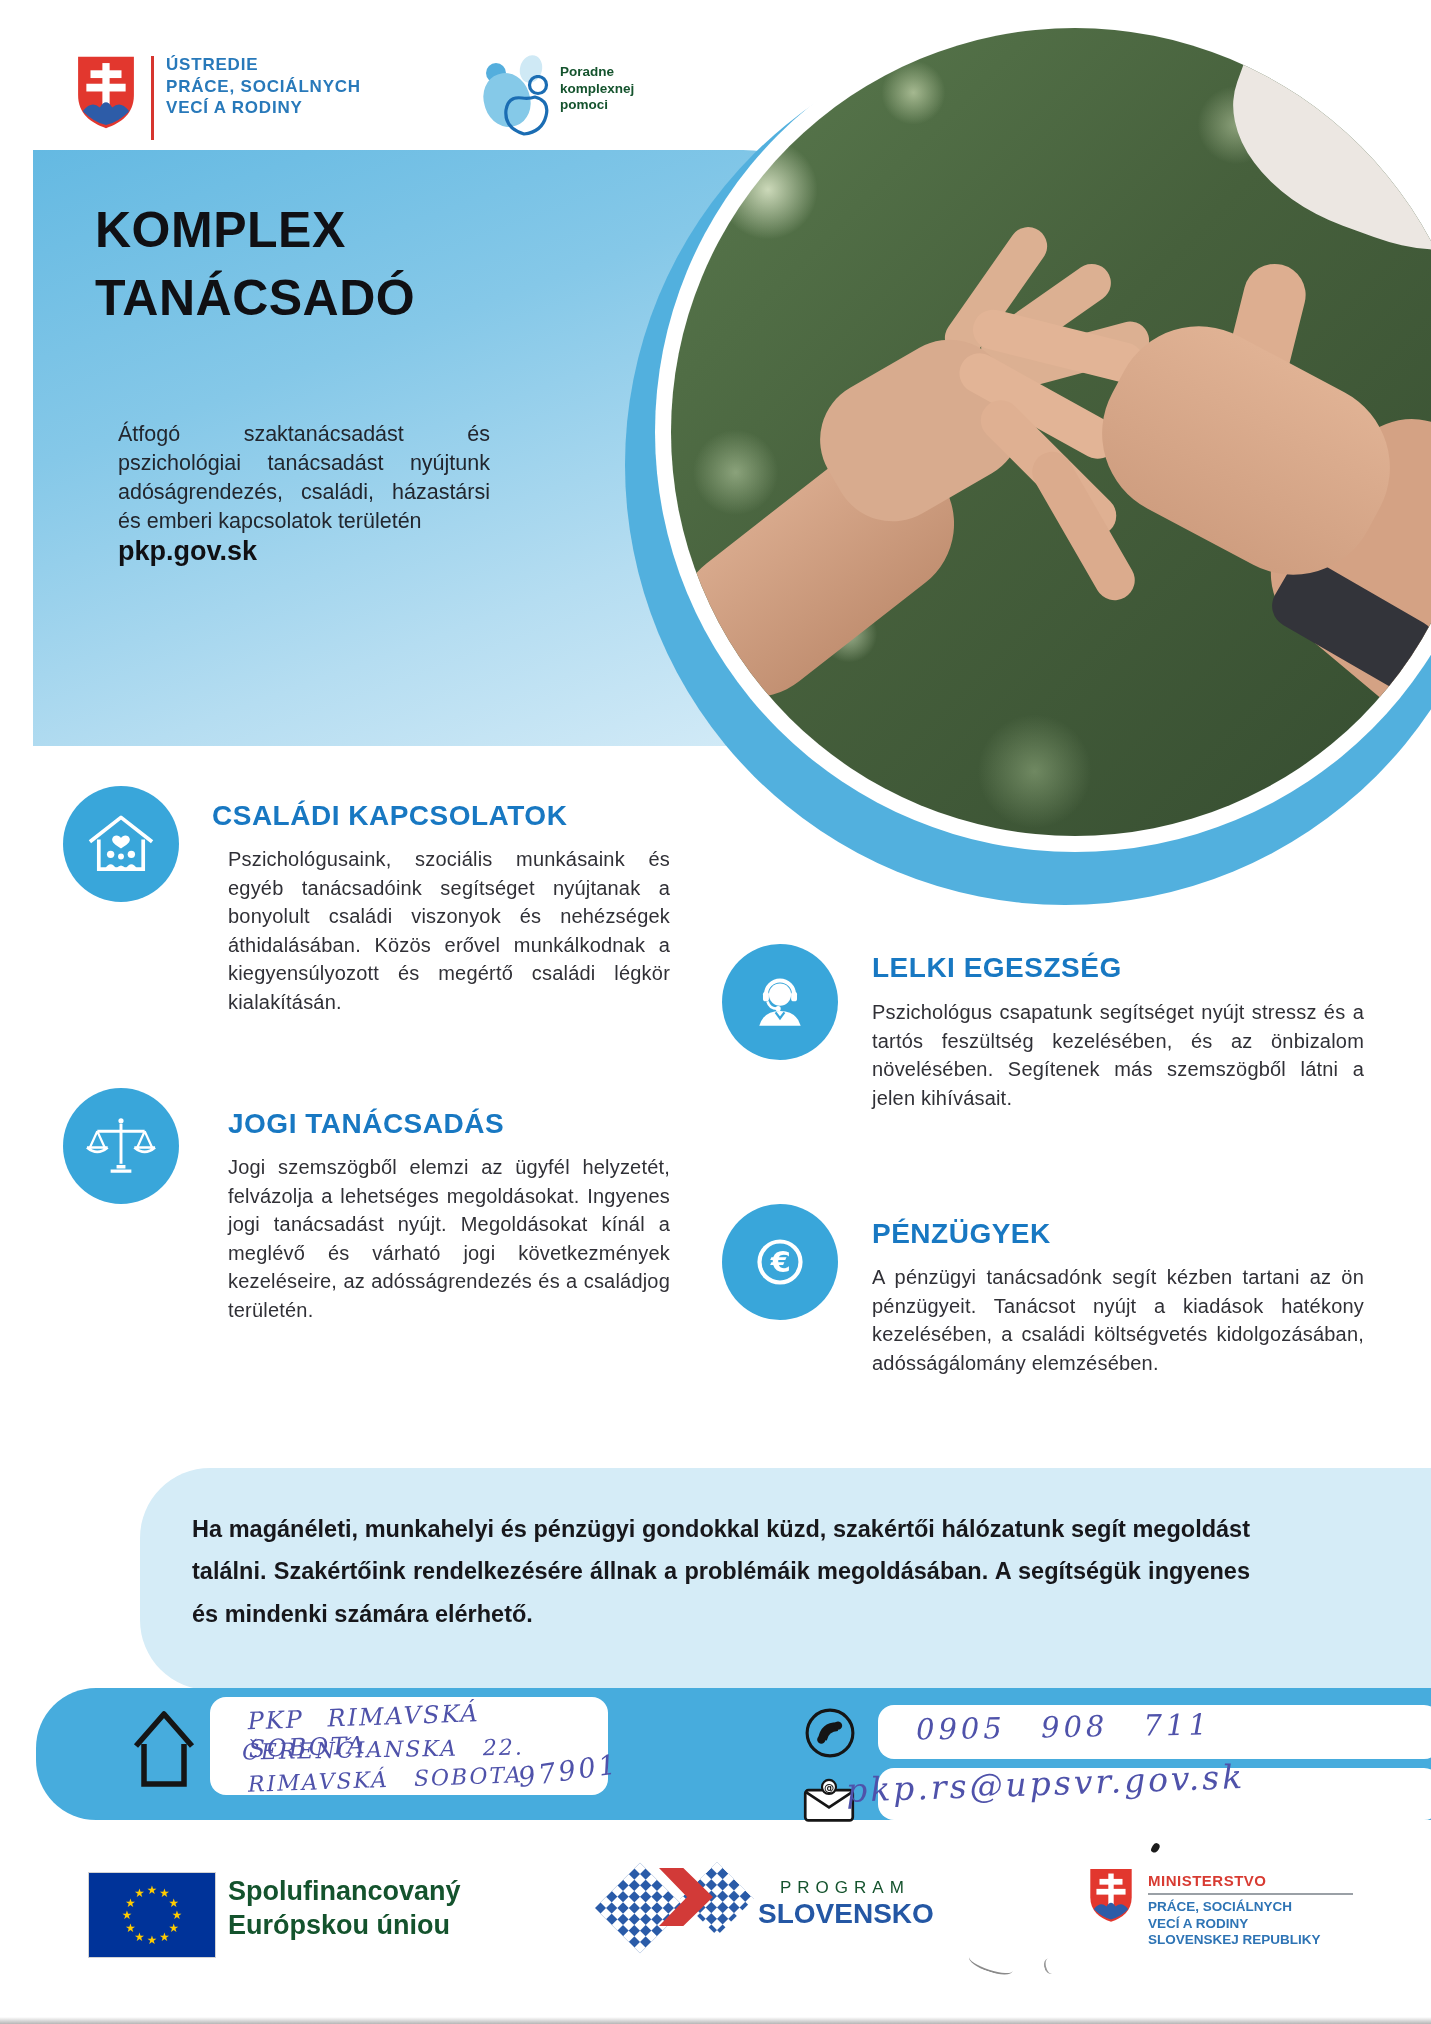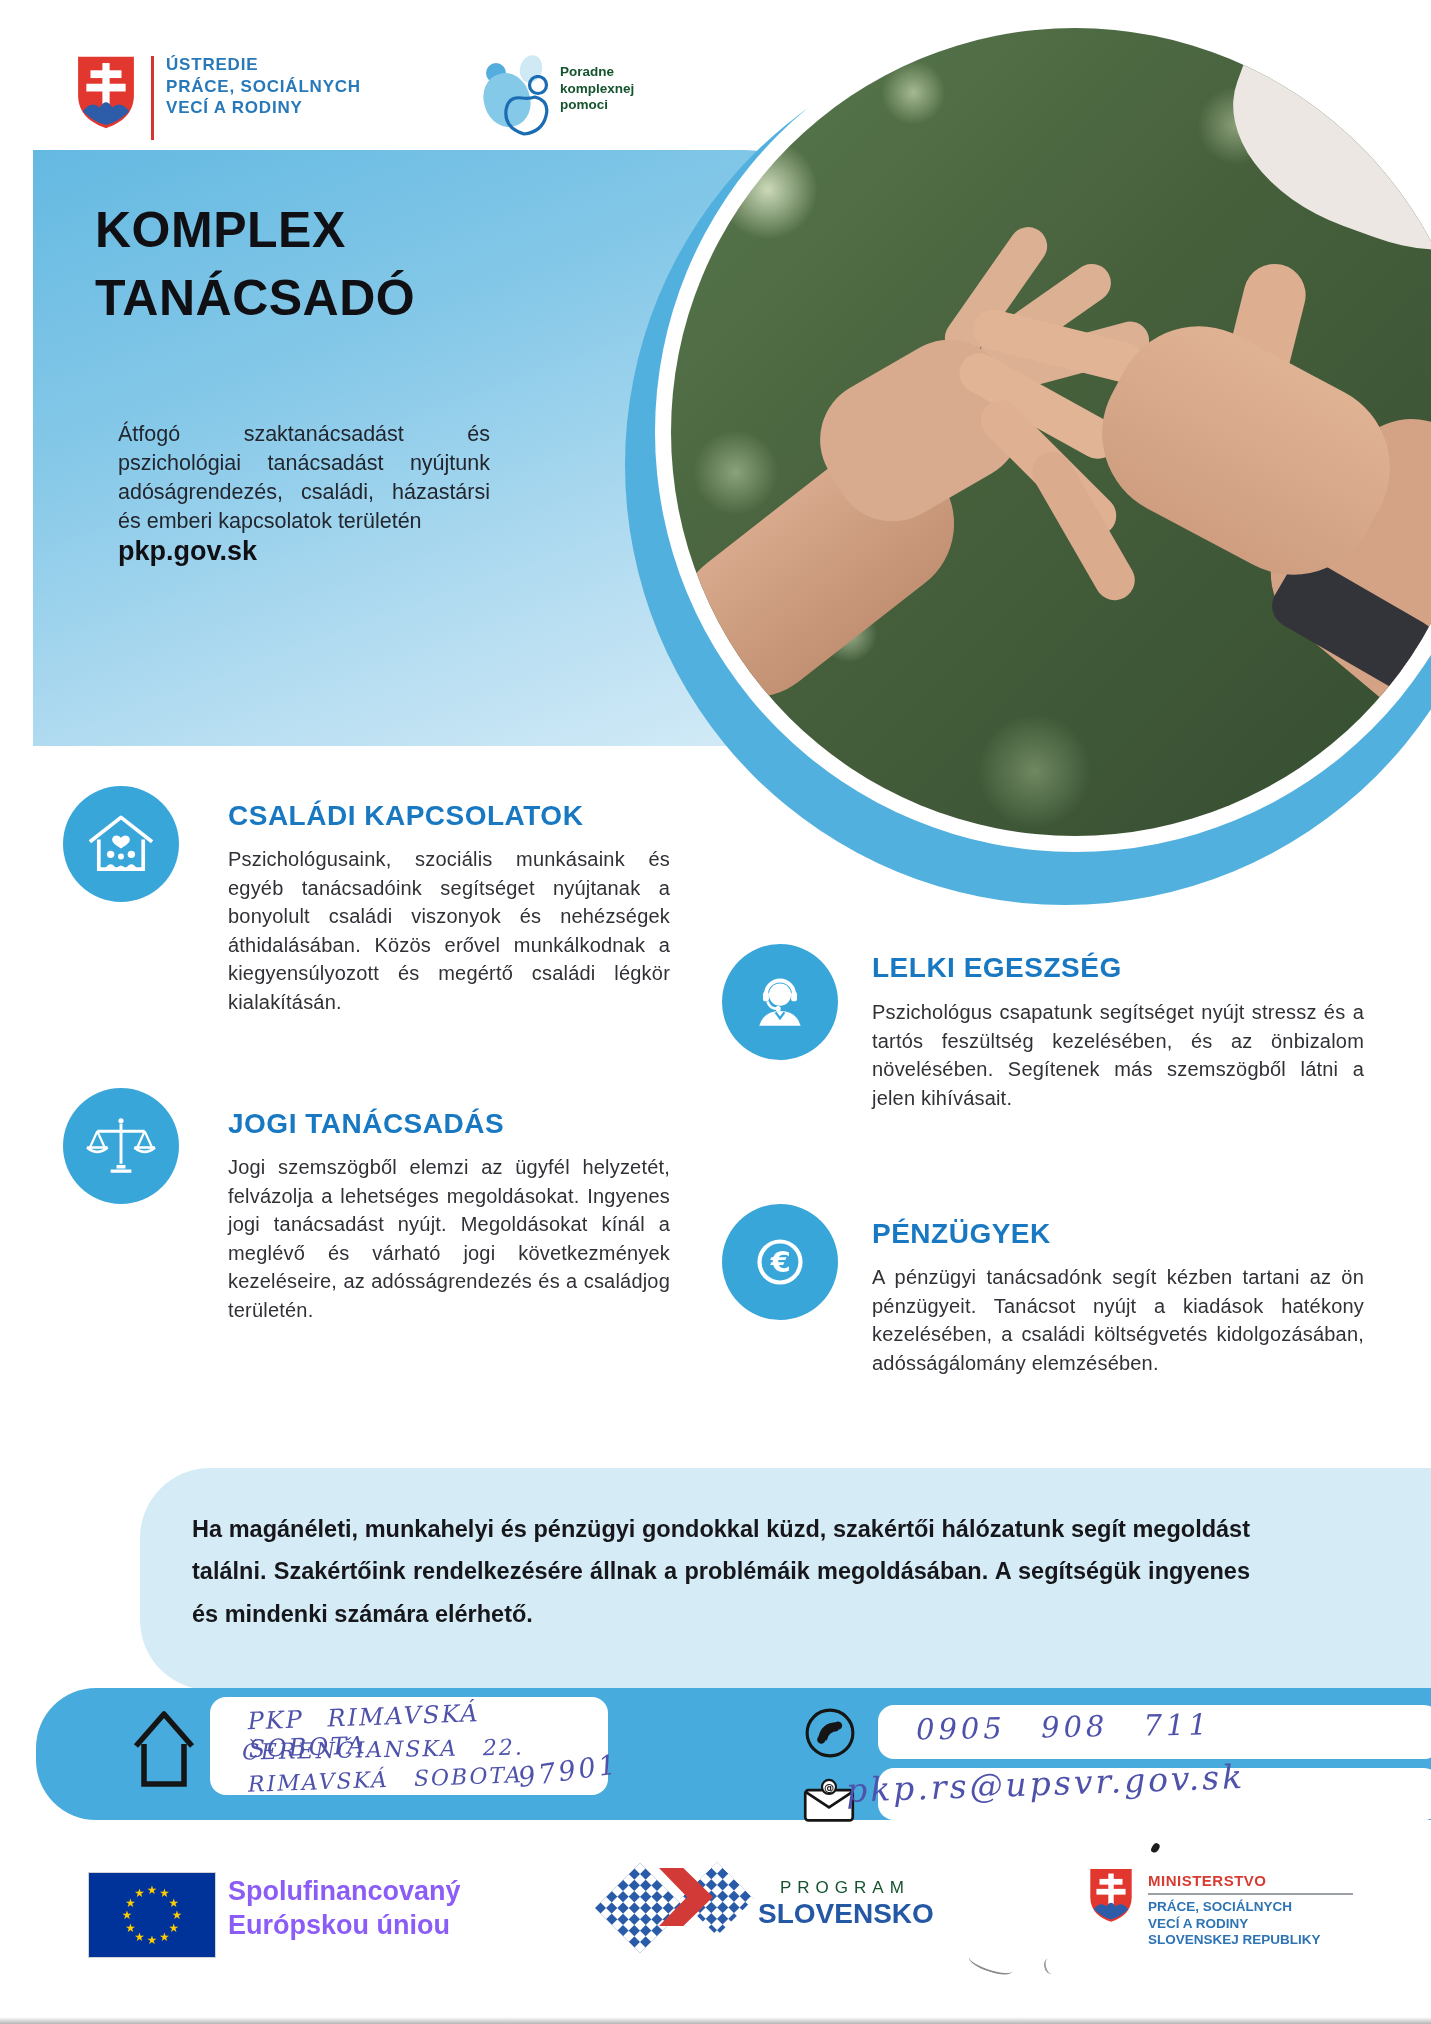--- a/index.html
+++ b/index.html
@@ -70,21 +70,21 @@
                font-size:23.5px;line-height:42.5px;font-weight:600;text-align:justify;}
 
   
   .contact-bar{position:absolute;left:36px;top:1688px;width:1395px;height:132px;background:#47acdd;
                border-radius:60px 0 0 60px;z-index:2;}
   .wbox{position:absolute;background:#ffffff;border-radius:16px;z-index:3;}
   .hand{font-family:"DejaVu Serif",serif;font-style:italic;color:#4f52aa;z-index:4;position:absolute;}
 
   
   .eu-flag{position:absolute;left:88px;top:1872px;width:126px;height:84px;border:1px solid #d3d3d3;}
-  .eu-text{position:absolute;left:228px;top:1874px;color:#8b5cf6;font-weight:bold;
+  .eu-text{position:absolute;left:228px;top:1874px;color:#14532d;font-weight:bold;
            font-size:27px;line-height:34px;}
   .ps-d{position:absolute;background:conic-gradient(#2a5ba8 0 25%,rgba(0,0,0,0) 0 50%,#2a5ba8 0 75%,rgba(0,0,0,0) 0);
         background-size:16px 16px;transform:rotate(45deg);z-index:1;}
   .ps-chevron{position:absolute;background:#d23a38;z-index:2;
         clip-path:polygon(0% 0%,45% 0%,100% 50%,45% 100%,0% 100%,52% 50%);}
   .ps-label{position:absolute;left:780px;top:1878px;color:#14532d;font-size:17px;letter-spacing:6px;}
   .ps-name{position:absolute;left:758px;top:1898px;color:#2457a4;font-size:28px;font-weight:bold;}
   .min-title{position:absolute;left:1148px;top:1872px;color:#d83b32;font-size:15px;font-weight:bold;letter-spacing:0.5px;}
   .min-rule{position:absolute;left:1148px;top:1893px;width:205px;height:2px;background:#9aa0a6;}
   .min-lines{position:absolute;left:1148px;top:1899px;color:#2e74b5;font-size:13.5px;font-weight:bold;line-height:16.5px;}
@@ -168,21 +168,21 @@
       <path d="M20 44 V84 H80 V44" fill="none" stroke="#fff" stroke-width="5"></path>
       <path d="M50 42 c-3,-6 -12,-4 -12,2 c0,5 7,9 12,12 c5,-3 12,-7 12,-12 c0,-6 -9,-8 -12,-2 Z" fill="#fff"></path>
       <circle cx="36" cy="64" r="5" fill="#fff"></circle>
         <circle cx="64" cy="64" r="5" fill="#fff"></circle>
         <circle cx="50" cy="67" r="4" fill="#fff"></circle>
       <path d="M28 84 q8,-13 16,0 Z" fill="#fff"></path>
         <path d="M56 84 q8,-13 16,0 Z" fill="#fff"></path>
         <path d="M43 84 q7,-10 14,0 Z" fill="#fff"></path>
     </svg>
   </div>
-  <h2 class="sec-title" style="left:228px;top:800px;margin:0;text-align:center;">CSALÁDI KAPCSOLATOK</h2>
+  <h2 class="sec-title" style="left:212px;top:800px;margin:0;text-align:center;">CSALÁDI KAPCSOLATOK</h2>
   <p class="sec-body" style="left:228px;top:845px;width:442px;margin:0;">Pszichológusaink, szociális munkásaink és egyéb tanácsadóink segítséget nyújtanak a bonyolult családi viszonyok és nehézségek áthidalásában. Közös erővel munkálkodnak a kiegyensúlyozott és megértő családi légkör kialakításán.</p>
 
   <div class="icon-circle" style="left:63px;top:1088px;">
     <svg width="74" height="74" viewBox="0 0 100 100">
       <circle cx="50" cy="16" r="3.5" fill="#fff"></circle>
       <path d="M50 20 V74" stroke="#fff" stroke-width="4"></path>
       <path d="M18 30 H82" stroke="#fff" stroke-width="4"></path>
       <path d="M18 30 L8 52 M18 30 L28 52" stroke="#fff" stroke-width="3"></path>
       <path d="M4 52 H32 M4 52 Q18 64 32 52" fill="none" stroke="#fff" stroke-width="3.5"></path>
       <path d="M82 30 L72 52 M82 30 L92 52" stroke="#fff" stroke-width="3"></path>

